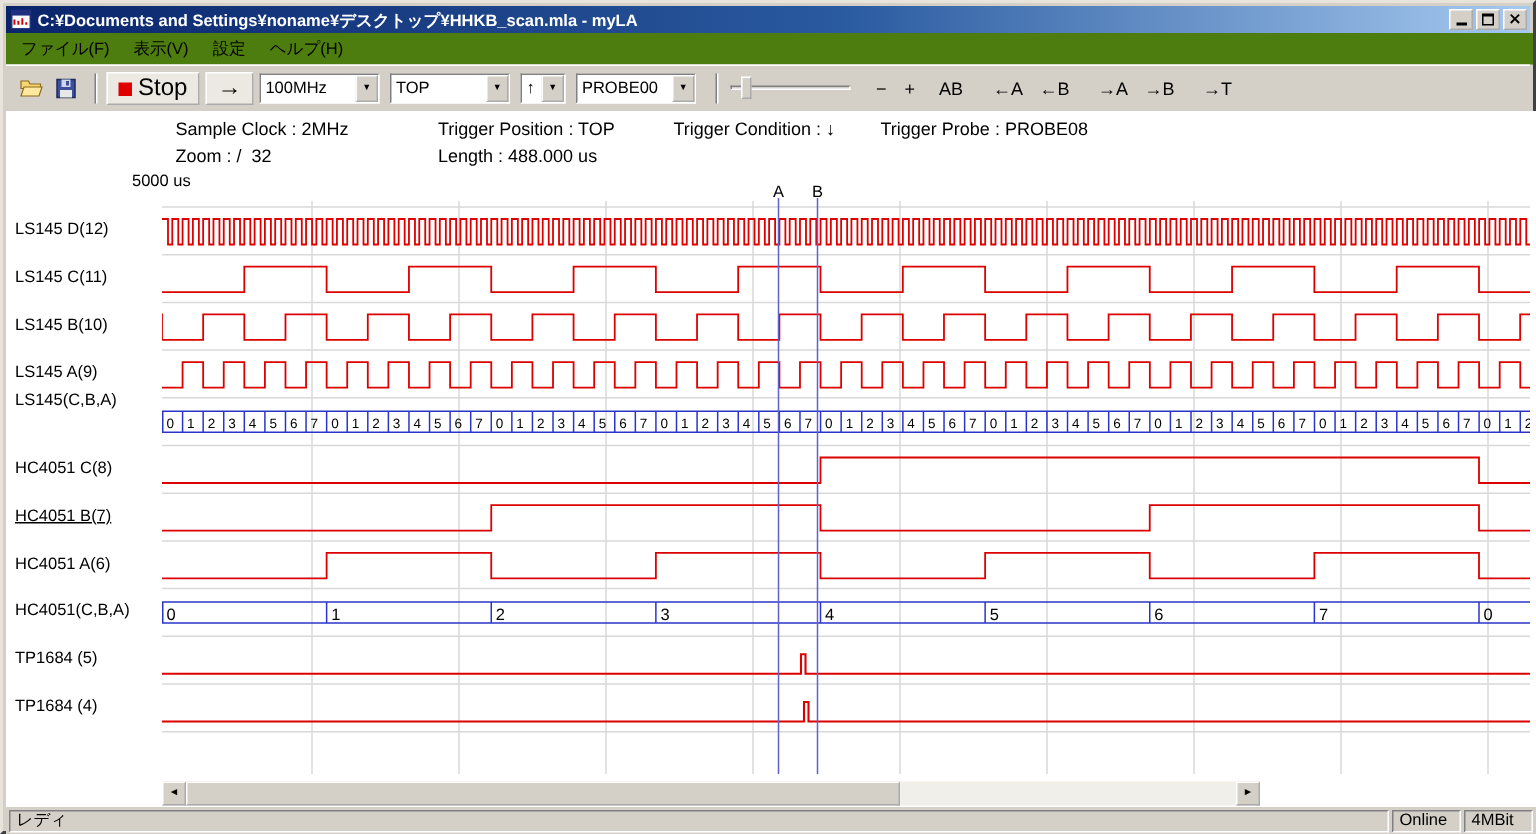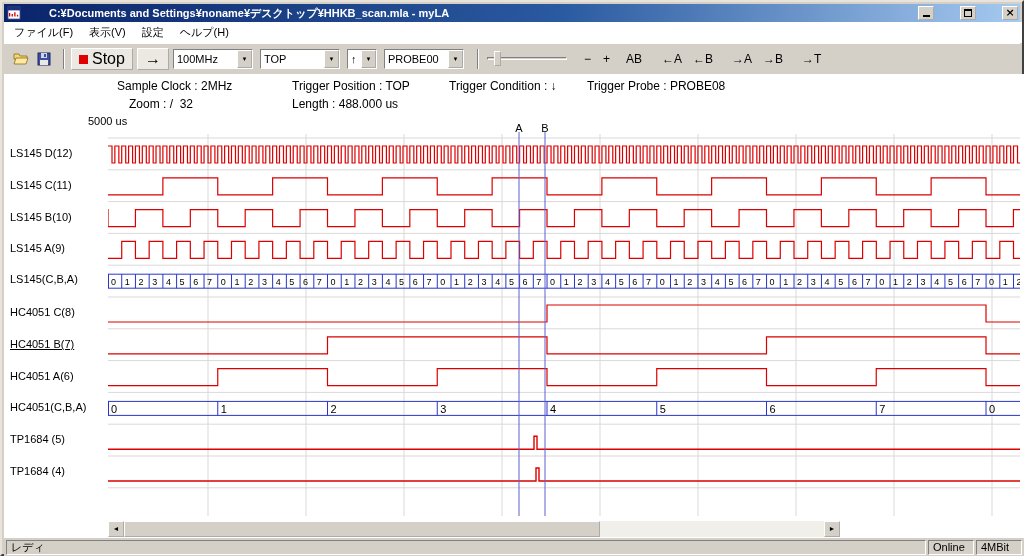--- a/index.html
+++ b/index.html
@@ -3,30 +3,30 @@
 <meta charset="utf-8">
 <style>
   *{box-sizing:border-box;margin:0;padding:0;}
   html,body{width:1024px;height:556px;overflow:hidden;}
   body{font-family:"Liberation Sans","DejaVu Sans",sans-serif;background:#d4d0c8;position:relative;}
   .window{position:absolute;left:0;top:0;width:1024px;height:556px;background:#d4d0c8;
           border:2px solid;border-color:#e8e4dc #404040 #404040 #e8e4dc;}
   
   .titlebar{position:absolute;left:2px;top:2px;right:2px;height:18px;
             background:linear-gradient(90deg,#0a246a,#2a5aa0 55%,#a6caf0);
-            display:flex;align-items:center;padding:0 2px;gap:24px;}
+            display:flex;align-items:center;padding:0 2px;}
   .title-icon{width:14px;height:14px;margin:0 4px 0 1px;flex:0 0 auto;}
   .title-text{color:#fff;font-size:11px;font-weight:bold;flex:1;white-space:nowrap;overflow:hidden;}
   .tb-btn{width:16px;height:14px;background:#d4d0c8;border:1px outset #fff;margin-left:2px;
           display:flex;align-items:flex-start;justify-content:center;flex:0 0 auto;}
   .g-min{display:block;width:7px;height:2px;background:#000;margin-top:8px;}
   .g-max{display:block;width:8px;height:8px;border:1px solid #000;border-top:2px solid #000;margin-top:2px;}
   .g-close{font-size:11px;font-weight:bold;line-height:12px;font-family:"DejaVu Sans",sans-serif;}
   
-  .menubar{position:absolute;left:2px;top:20px;right:0;height:21px;background:#ffffff;
+  .menubar{position:absolute;left:2px;top:20px;right:0;height:21px;background:#4d7c0f;
            display:flex;align-items:center;font-size:11px;padding-left:2px;text-align:right;}
   .menu-item{padding:3px 8px;color:#000;}
   
   .toolbar{position:absolute;left:2px;top:41px;right:2px;height:31px;background:#d4d0c8;
            border-top:1px solid #fff;display:flex;align-items:center;padding-left:7px;font-size:11px;}
   .tool-icon{width:20px;height:20px;display:flex;align-items:center;justify-content:center;margin-right:3px;}
   .tool-icon svg{width:16px;height:16px;}
   .sep{width:2px;height:20px;border-left:1px solid #808080;border-right:1px solid #fff;margin:0 6px;}
   .btn3d{background:#ece9e2;border:1px outset #fff;height:22px;display:flex;align-items:center;gap:4px;
          padding:0 7px;font-size:16px;font-family:inherit;margin-right:4px;color:#000;}
@@ -145,34 +145,34 @@
     <button class="flatbtn" style="margin-left:11px;">→A</button>
     <button class="flatbtn" style="margin-left:3px;">→B</button>
     <button class="flatbtn" style="margin-left:11px;">→T</button>
   </div>
 
   <div class="client">
     <span class="info t1" style="left:113px;">Sample Clock : 2MHz</span>
     <span class="info t1" style="left:288px;">Trigger Position : TOP</span>
     <span class="info t1" style="left:445px;">Trigger Condition : ↓</span>
     <span class="info t1" style="left:583px;">Trigger Probe : PROBE08</span>
-    <span class="info t2" style="left:113px;margin-left:12px;">Zoom : /  32</span>
+    <span class="info t2" style="left:113px;">Zoom : /  32</span>
     <span class="info t2" style="left:288px;">Length : 488.000 us</span>
     <span class="time-scale">5000 us</span>
 
     <div>
         <div class="marker-label" style="left: 510px;">A</div>
         <div class="marker-label" style="left: 536px;">B</div>
       </div>
     <div>
         <div class="ch-label" style="top: 73px;">LS145 D(12)</div>
         <div class="ch-label" style="top: 104.8px;">LS145 C(11)</div>
         <div class="ch-label" style="top: 136.6px;">LS145 B(10)</div>
         <div class="ch-label" style="top: 168.4px;">LS145 A(9)</div>
-        <div class="ch-label" style="top: 199px;">LS145(C,B,A)</div>
+        <div class="ch-label" style="top: 187px;">LS145(C,B,A)</div>
         <div class="ch-label" style="top: 232px;">HC4051 C(8)</div>
         <div class="ch-label" style="top: 263.8px; text-decoration: underline;">HC4051 B(7)</div>
         <div class="ch-label" style="top: 295.6px;">HC4051 A(6)</div>
         <div class="ch-label" style="top: 327.4px;">HC4051(C,B,A)</div>
         <div class="ch-label" style="top: 359.2px;">TP1684 (5)</div>
         <div class="ch-label" style="top: 391px;">TP1684 (4)</div>
       </div>
 
     <svg class="wave-svg" viewBox="0 0 912 388" preserveAspectRatio="none">
         <line x1="0" y1="6" x2="912" y2="6" stroke="#d9d9d9" stroke-width="1"></line>

